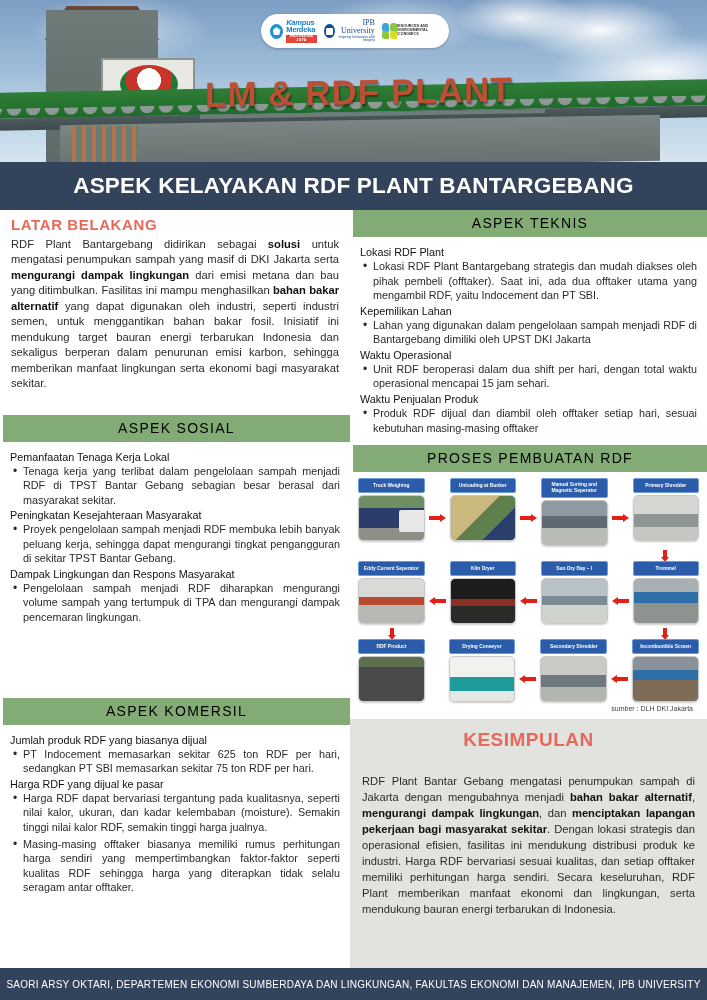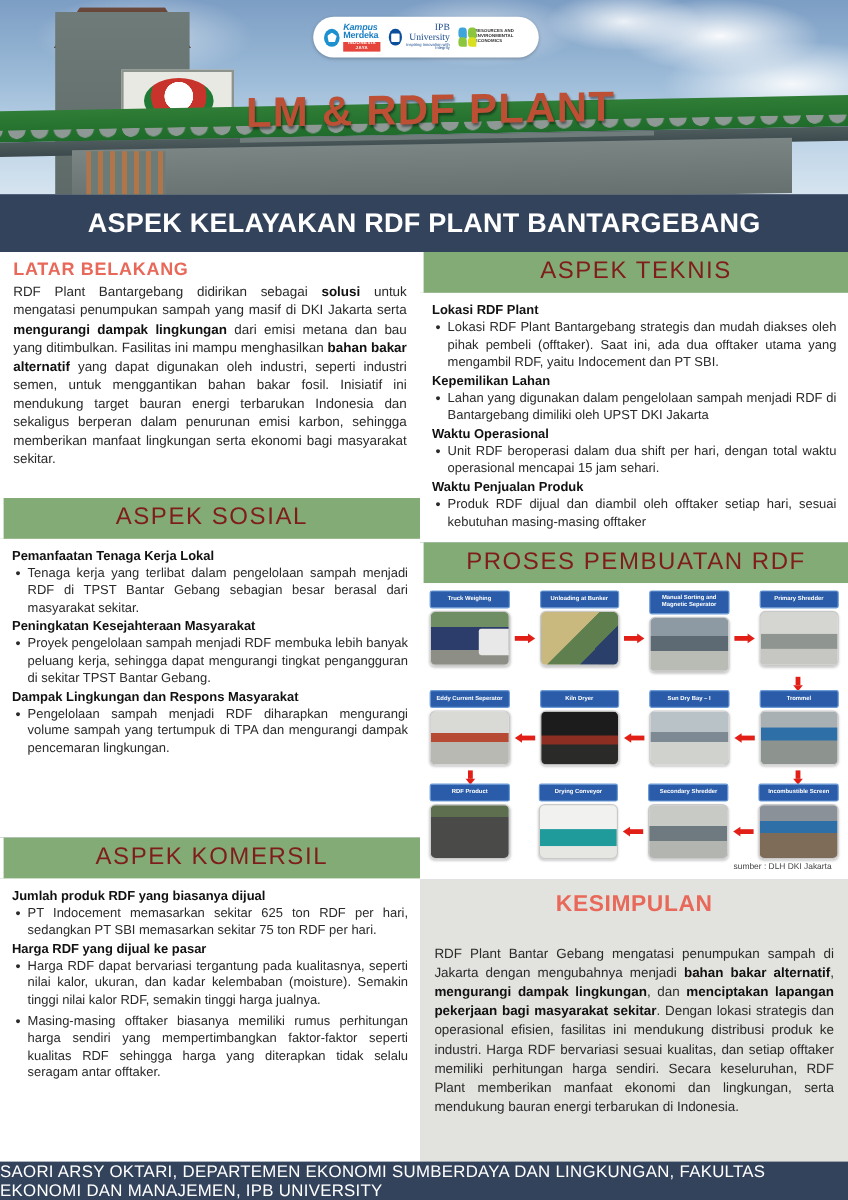--- a/index.html
+++ b/index.html
@@ -134,38 +134,38 @@
 
   
   .grid { display:flex; width:707px; height:calc(1000px - 162px - 48px - 32px); padding:0; }
   .col-left { width:350px; display:flex; flex-direction:column; }
   .col-right { width:357px; display:flex; flex-direction:column; }
 
   .panel { background:#ffffff; }
   .pad { padding:7px 10px 8px 10px; }
 
   .hdr-green {
-    background:#82ab75; color:#7f1d1d;
-    font-size:20px; letter-spacing:1.3px;
+    background:#82ab75; color:#000000;
+    font-size:14px; letter-spacing:1.3px;
     text-align:center; padding:5px 0 6px 0;
     border-left:3px solid #ffffff;
   }
   .hdr-orange {
     color:#e8695a; font-size:15px; font-weight:bold; letter-spacing:.6px;
     padding:6px 0 4px 11px;
   }
 
   .body-text {
     font-size:11.2px; line-height:1.38; color:#2a2a2a;
     text-align:justify;
   }
   .body-text b { font-weight:bold; color:#111; }
 
   h4.sub {
-    font-size:10.8px; font-weight:bold; color:#111; margin:2px 0 1px 0;
+    font-size:10.8px; font-weight:normal; color:#111; margin:2px 0 1px 0;
   }
   ul.bl { list-style:none; margin:0 0 2px 0; padding:0; }
   ul.bl li {
     position:relative; padding-left:13px; margin-bottom:1px;
     font-size:10.8px; line-height:1.35; color:#2a2a2a; text-align:justify;
   }
   ul.bl li::before {
     content:"•"; position:absolute; left:3px; top:-1px; font-size:12px; color:#2a2a2a;
   }
 
@@ -227,21 +227,21 @@
     color:#e8695a; font-size:19px; font-weight:bold; text-align:center;
     letter-spacing:.5px; margin-bottom:23px;
   }
   .kes-body { font-size:11.2px; line-height:1.42; color:#2a2a2a; text-align:justify; }
   .kes-body b { font-weight:bold; color:#111; }
 
   
   .footer {
     height:32px; background:#34435c; color:#ffffff;
     display:flex; align-items:center; justify-content:center;
-    font-size:14px; letter-spacing:.25px;
+    font-size:10px; letter-spacing:.25px;
   }
 </style>
 </head>
 <body>
 
 <div class="poster">
 
   <div class="hero">
     <div class="sky"></div>
     <div class="tower-roof"></div>

